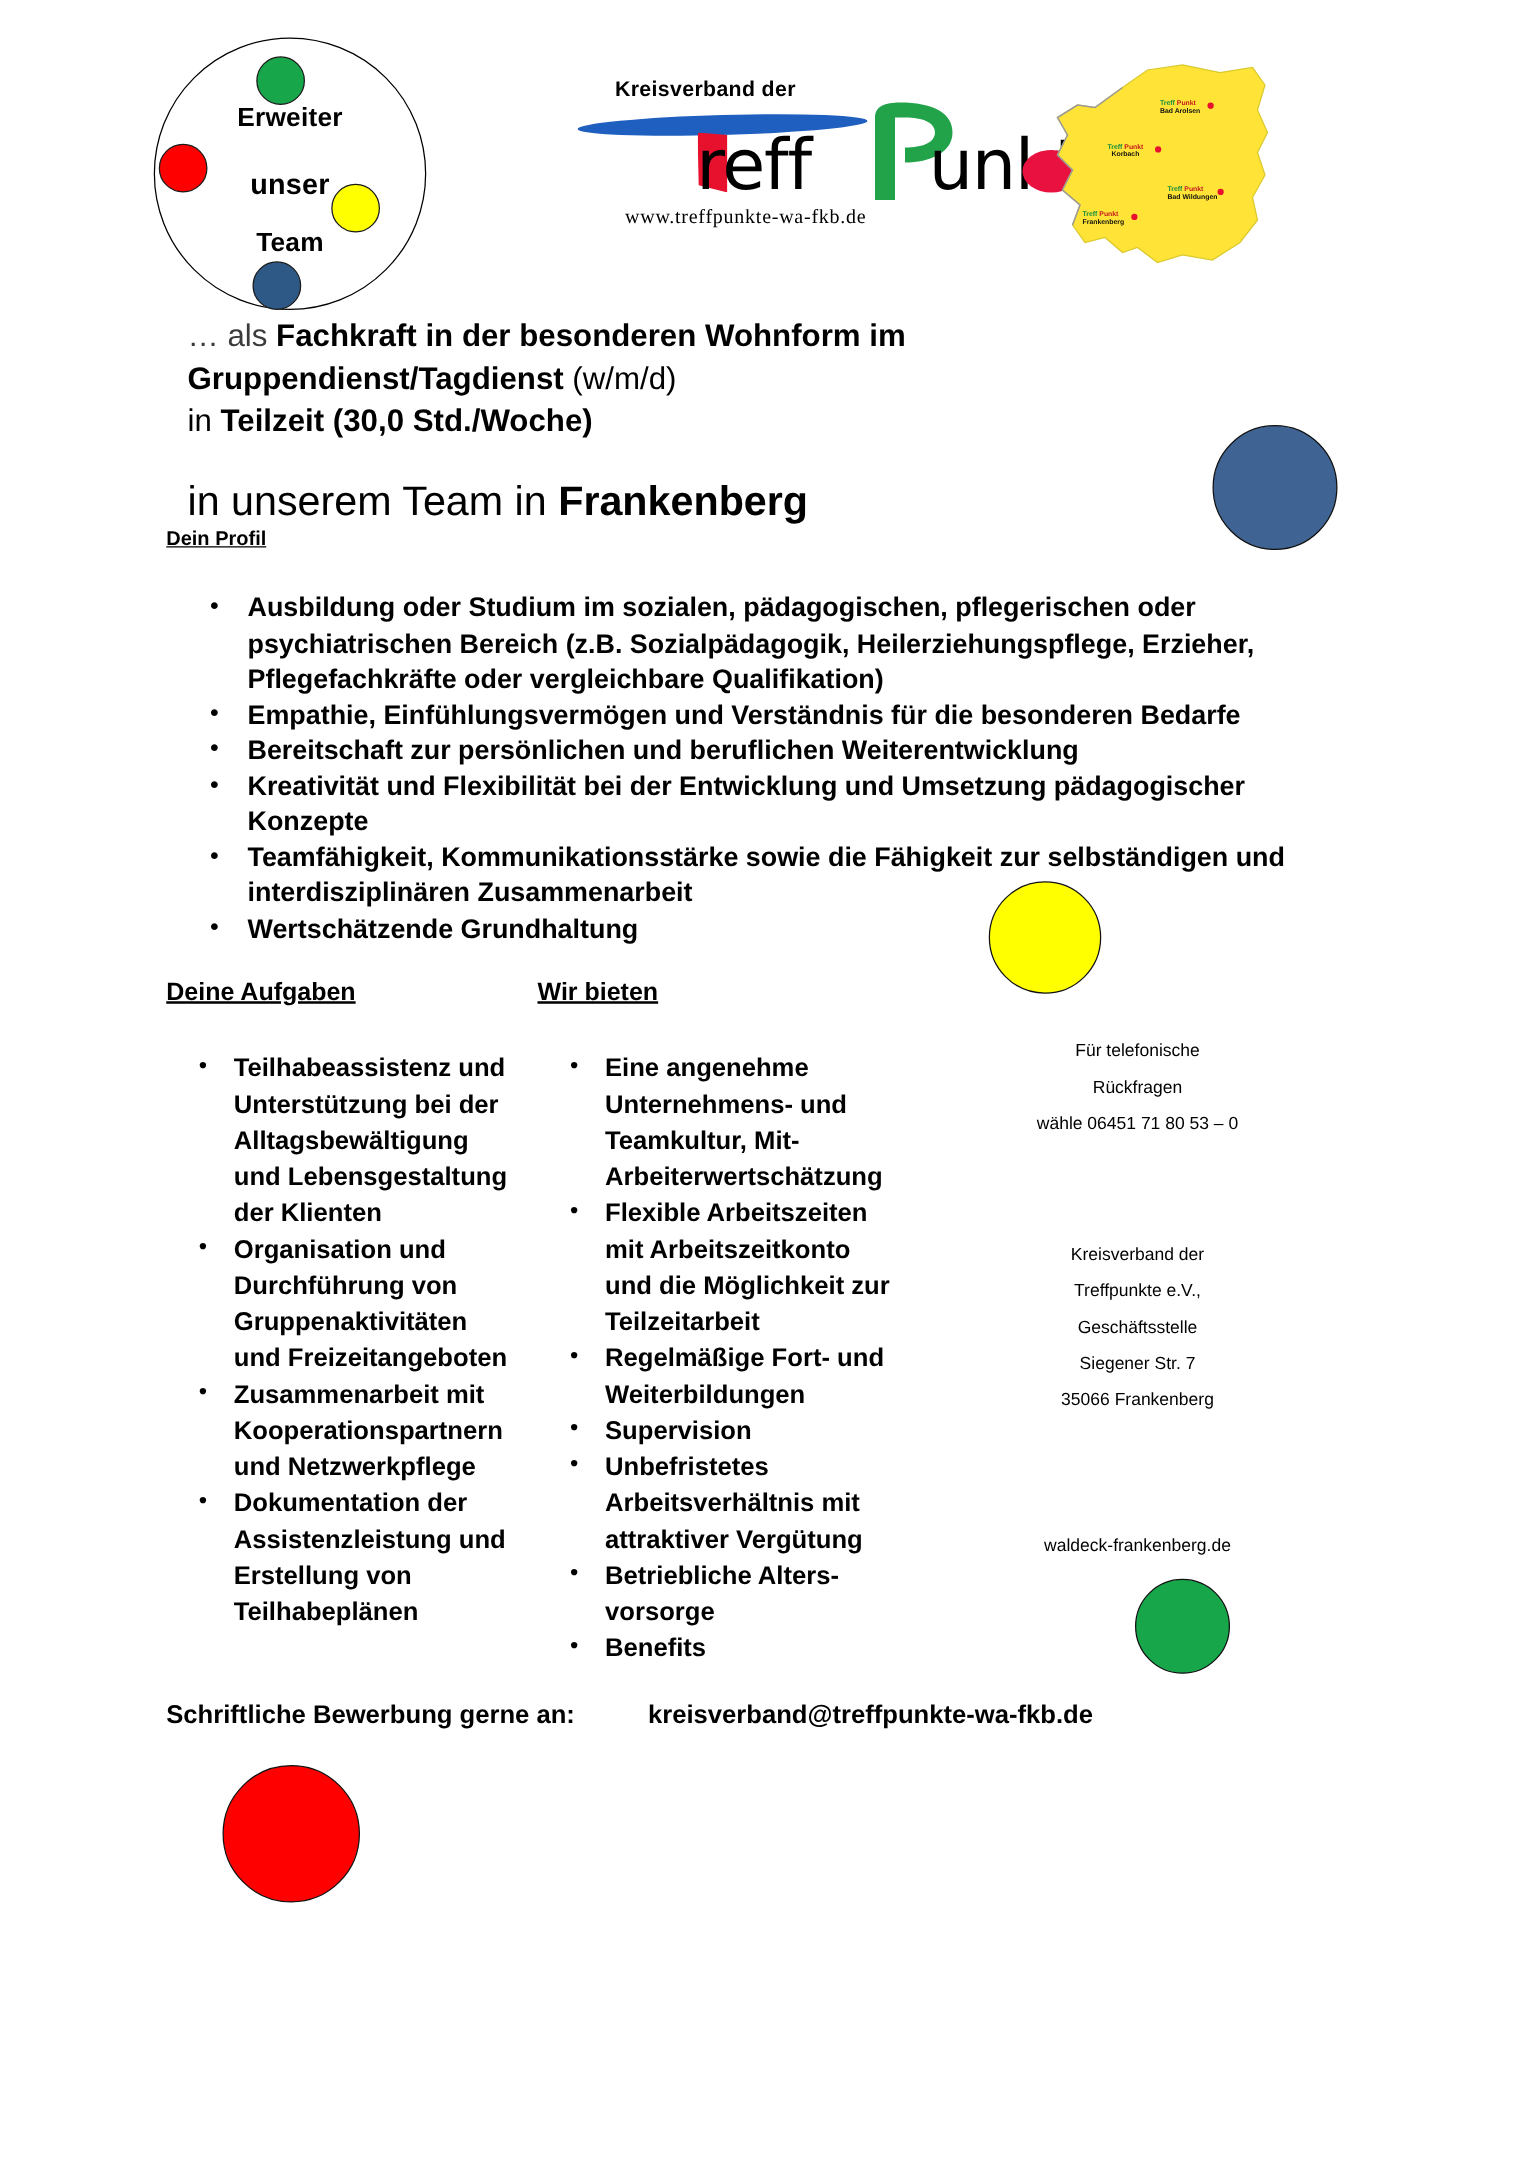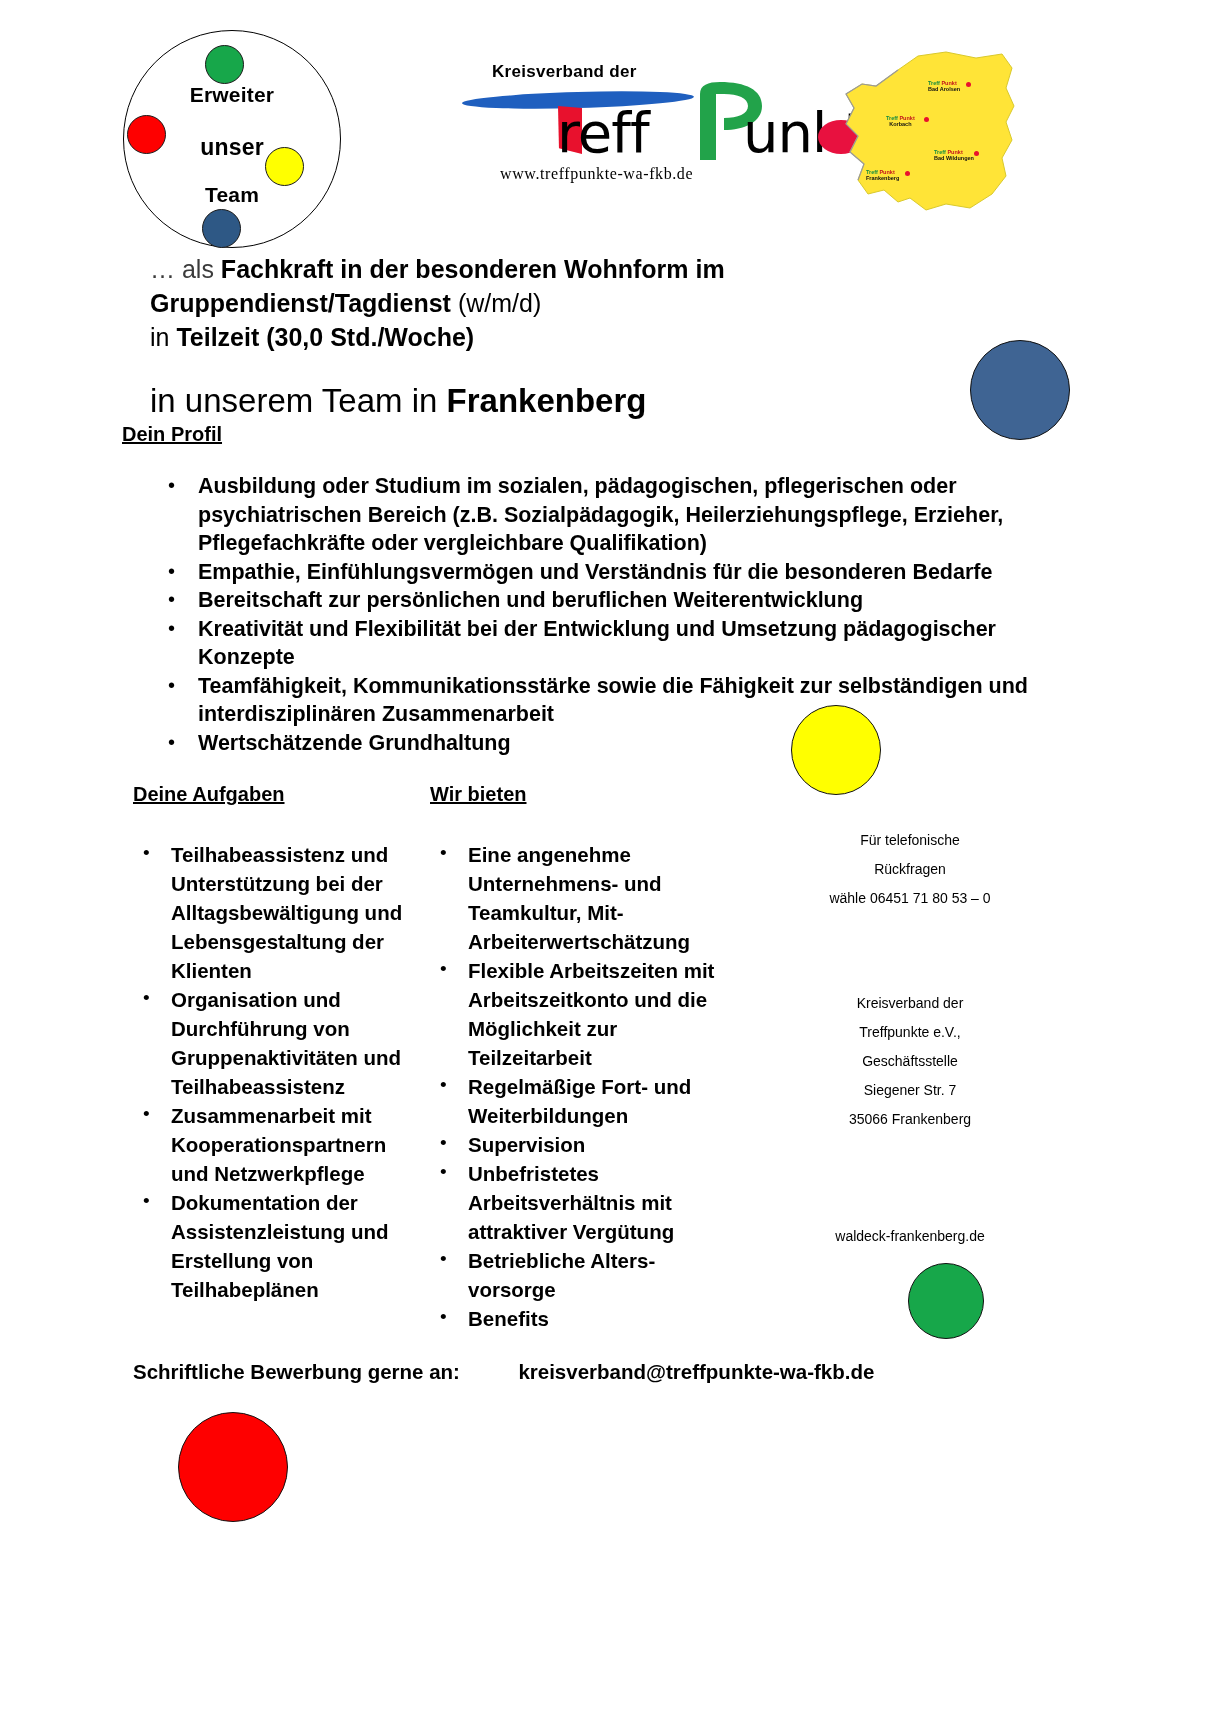--- a/index.html
+++ b/index.html
@@ -113,22 +113,22 @@
     text-align: left;
   }
   #title-block .t-line { font-size: 25px; line-height: 34px; }
   #title-block .t-line .lead { font-weight: normal; color: #3b3b3b; }
   #title-block .t-line b { font-weight: bold; }
   #subtitle { margin-top: 28px; font-size: 33px; }
   #subtitle b { font-weight: bold; }
 
   
   #profil-head {
-    position: absolute; left: 122px; top: 423px;
-    font-size: 20px; font-weight: bold; text-decoration: underline;
+    position: absolute; left: 133px; top: 423px;
+    font-size: 16px; font-weight: bold; text-decoration: underline;
   }
   #profil-list {
     position: absolute; left: 160px; top: 472px; width: 890px;
     margin: 0; padding: 0 0 0 38px;
     list-style: none;
   }
   #profil-list li {
     position: relative;
     font-size: 21.5px;
     font-weight: bold;
@@ -144,21 +144,21 @@
 
   
   #col-aufgaben { position: absolute; left: 133px; top: 783px; width: 295px; }
   #col-bieten   { position: absolute; left: 430px; top: 783px; width: 300px; }
   #col-kontakt  { position: absolute; left: 760px; top: 826px; width: 300px; text-align: center; }
 
   .col-head {
     font-size: 20px; font-weight: bold; text-decoration: underline;
     margin: 0 0 34px 0;
   }
-  .col-list { margin: 0; padding: 0 0 0 38px; list-style: none; }
+  .col-list { margin: 16px; padding: 0 0 0 38px; list-style: none; }
   .col-list li {
     position: relative;
     font-size: 20.5px;
     font-weight: bold;
     line-height: 29px;
     margin-bottom: 0px;
   }
   .col-list li::before {
     content: "\2022";
     position: absolute; left: -28px; top: -2px;
@@ -265,21 +265,21 @@
   <li>Bereitschaft zur persönlichen und beruflichen Weiterentwicklung</li>
   <li>Kreativität und Flexibilität bei der Entwicklung und Umsetzung pädagogischer Konzepte</li>
   <li>Teamfähigkeit, Kommunikationsstärke sowie die Fähigkeit zur selbständigen und interdisziplinären Zusammenarbeit</li>
   <li>Wertschätzende Grundhaltung</li>
 </ul>
 
 <div id="col-aufgaben">
   <div class="col-head">Deine Aufgaben</div>
   <ul class="col-list">
     <li>Teilhabeassistenz und Unterstützung bei der Alltagsbewältigung und Lebensgestaltung der Klienten</li>
-    <li>Organisation und Durchführung von Gruppenaktivitäten und Teilhabeassistenz</li>
+    <li>Organisation und Durchführung von Gruppenaktivitäten und Freizeitangeboten</li>
     <li>Zusammenarbeit mit Kooperationspartnern und Netzwerkpflege</li>
     <li>Dokumentation der Assistenzleistung und Erstellung von Teilhabeplänen</li>
   </ul>
 </div>
 
 <div id="col-bieten">
   <div class="col-head">Wir bieten</div>
   <ul class="col-list">
     <li>Eine angenehme Unternehmens- und Teamkultur, Mit-Arbeiterwertschätzung</li>
     <li>Flexible Arbeitszeiten mit Arbeitszeitkonto und die Möglichkeit zur Teilzeitarbeit</li>

